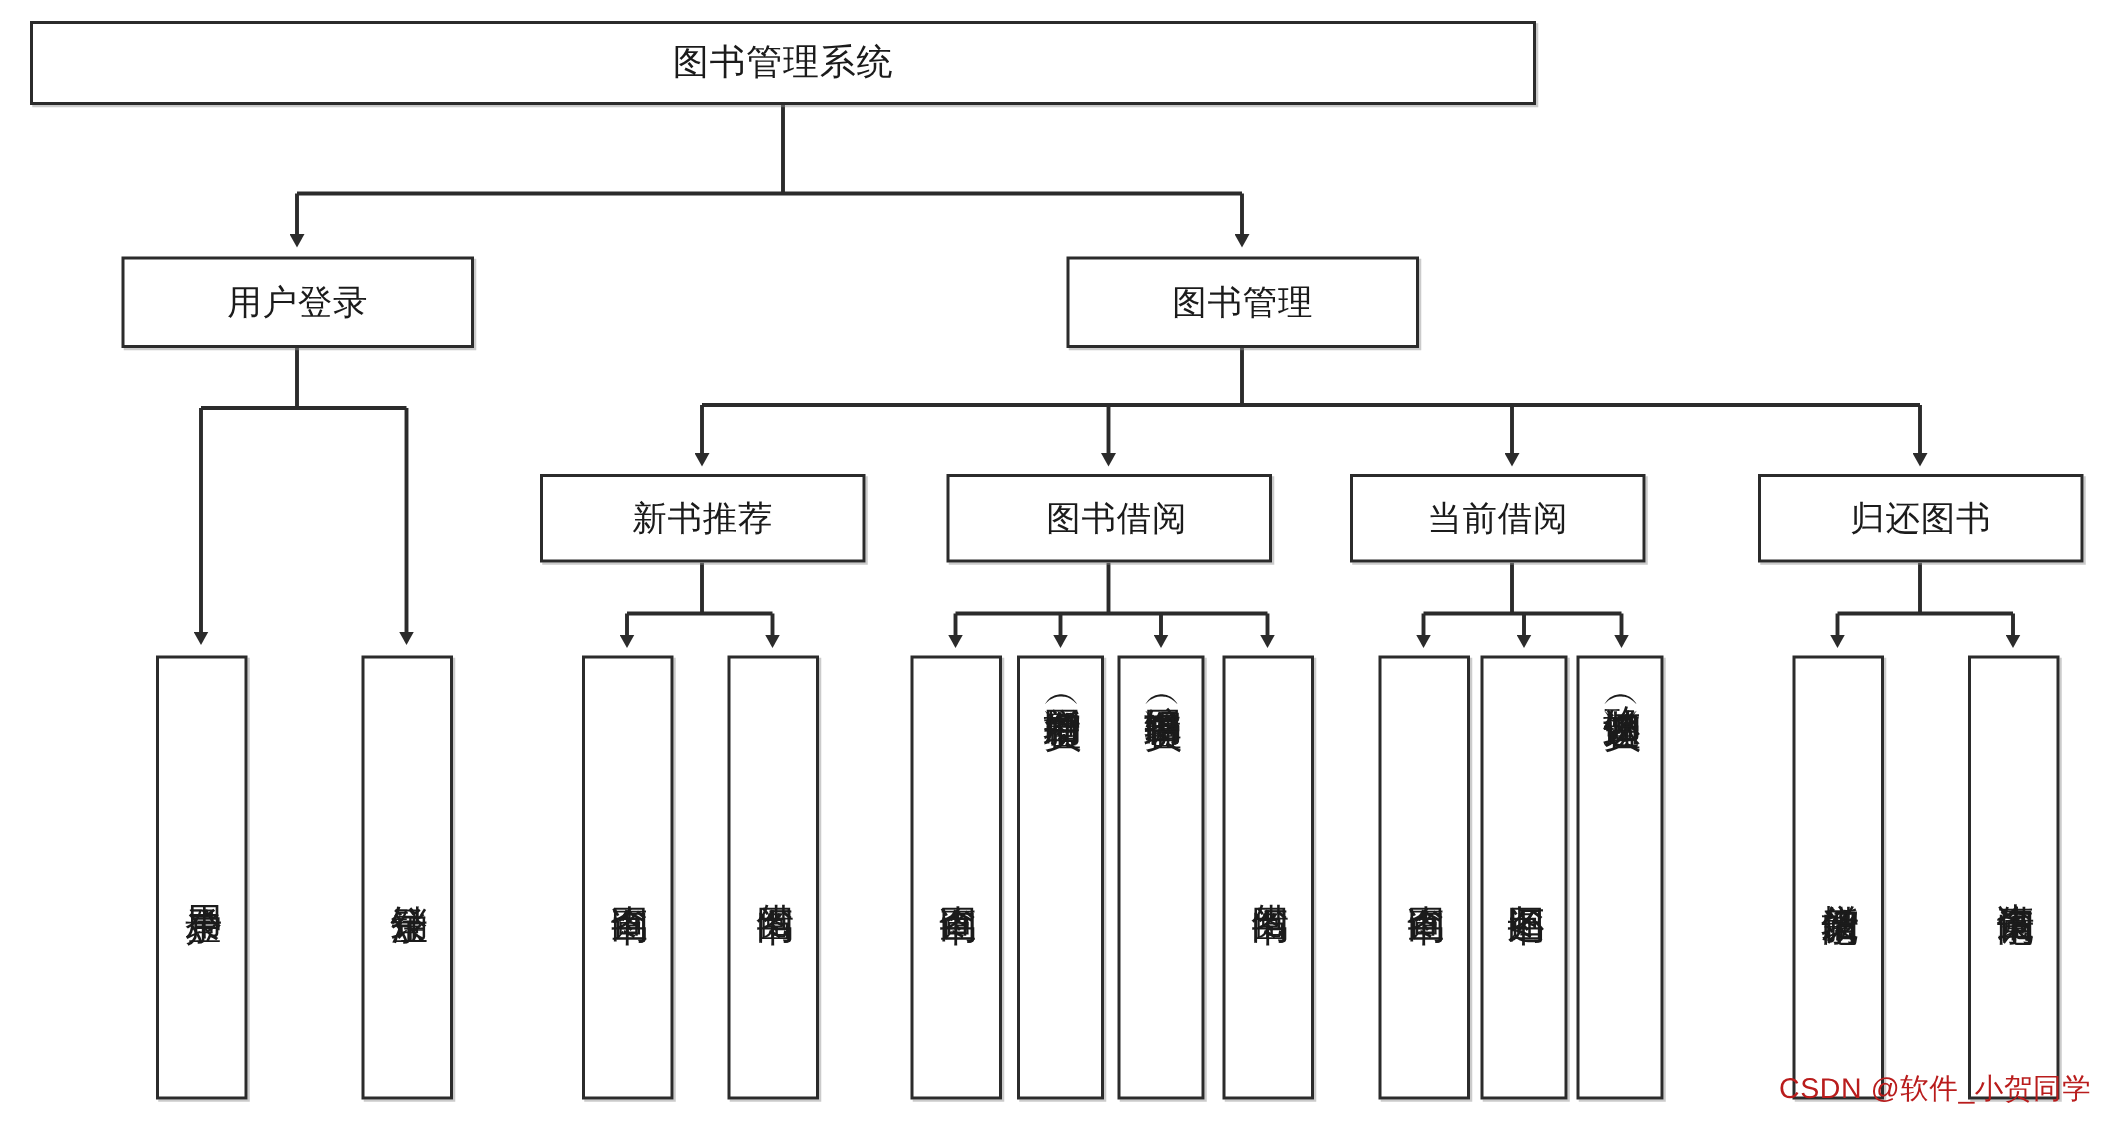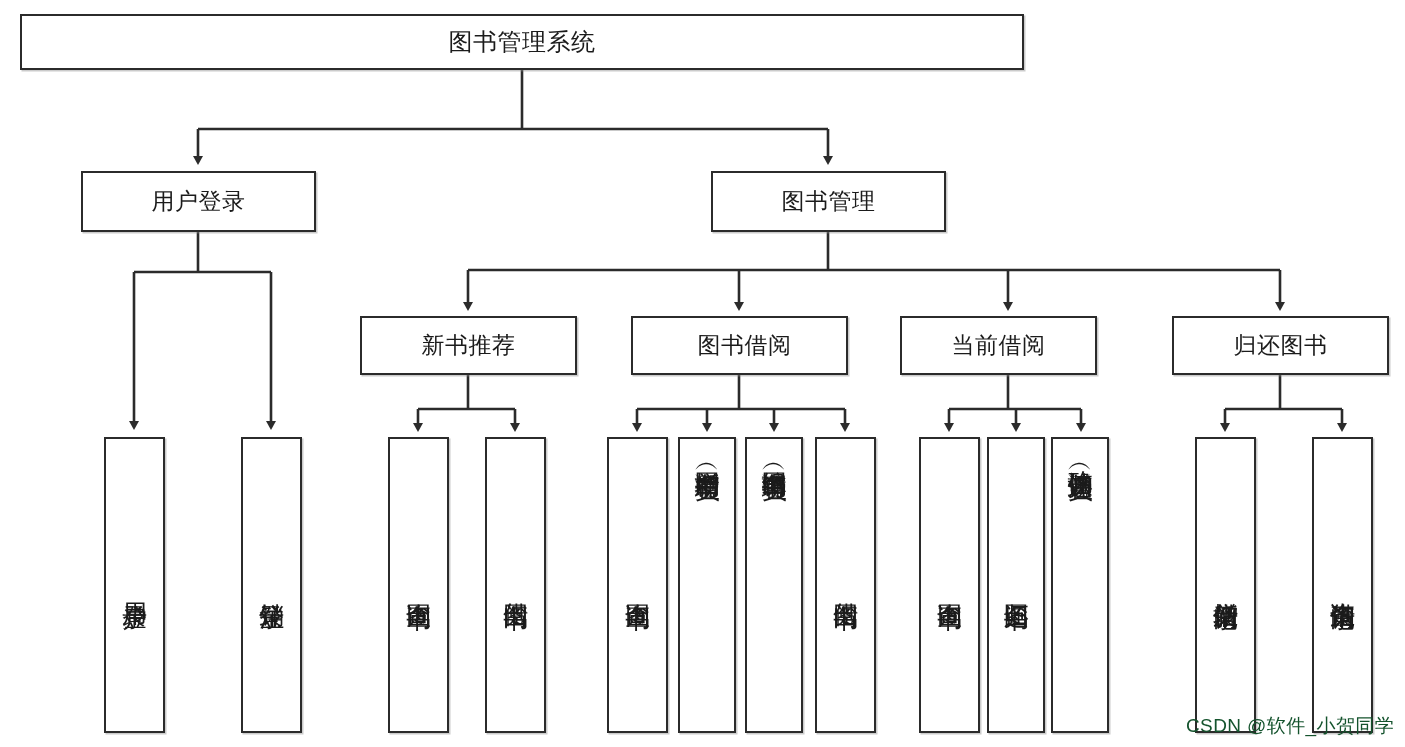--- a/index.html
+++ b/index.html
@@ -64,21 +64,21 @@
   }
   .node.vertical.centered {
     align-items: center;
     padding-top: 0;
   }
   #watermark {
     position: absolute;
     left: 1186px;
     top: 713px;
     font-size: 19px;
-    color: #14532d;
+    color: #b91c1c;
     letter-spacing: 0.4px;
     white-space: nowrap;
     font-family: "Liberation Sans", "DejaVu Sans", sans-serif;
   }
 </style>
 </head>
 <body>
 
 <div id="diagram-root">
 

